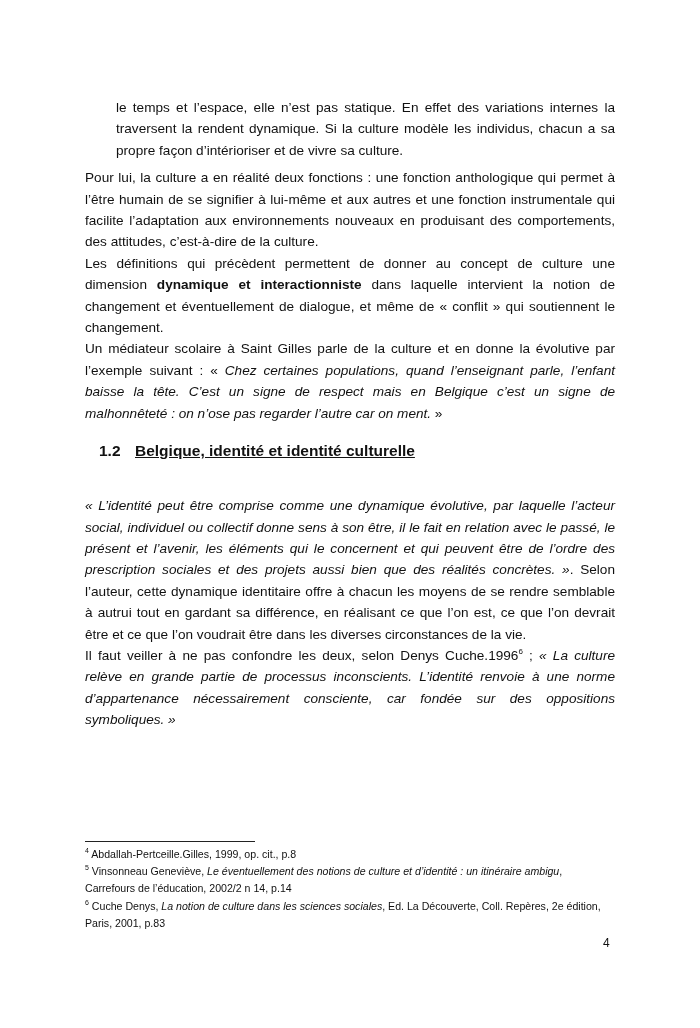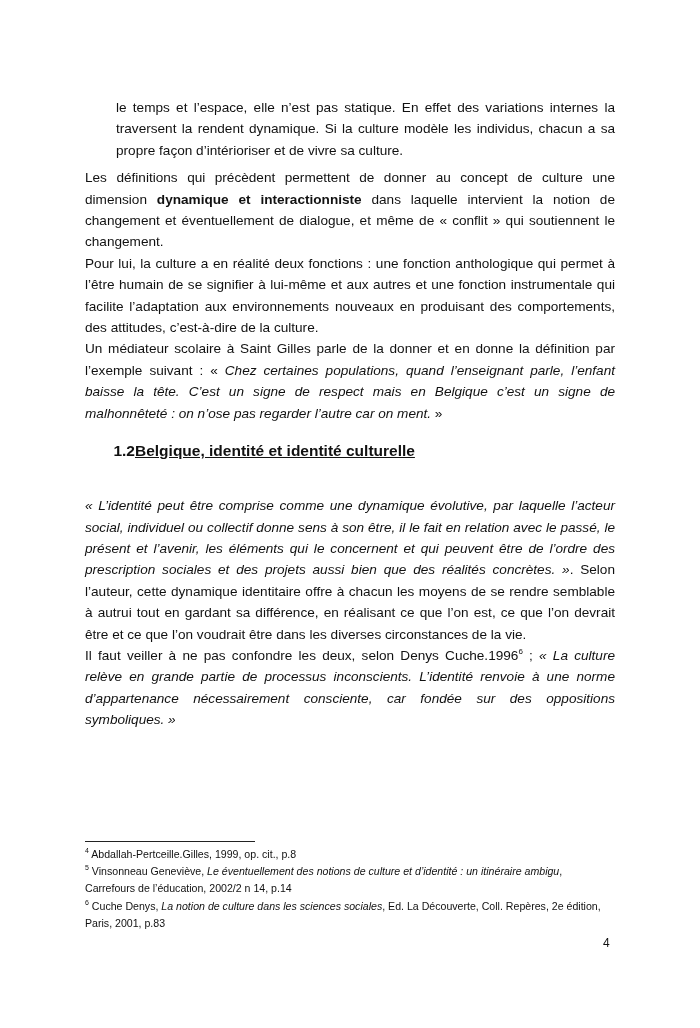--- a/index.html
+++ b/index.html
@@ -42,21 +42,20 @@
     margin: 16px 0 12px 0 !important;
     font-weight: bold;
     font-size: 15.5px;
     line-height: 22px;
     padding-left: 14px;
     text-align: left !important;
   }
   .heading .num {
     display: inline-block;
     width: 36px;
-    text-align: right;
   }
   .heading .title {
     text-decoration: underline;
   }
   .bold-italic {
     font-weight: bold;
     font-style: italic;
   }
   .it { font-style: italic; }
   .b { font-weight: bold; }
@@ -95,28 +94,28 @@
 </head>
 <body>
 
 <div class="page">
 
   <div class="body-text">
 
     <p class="indent-block">le temps et l’espace, elle n’est pas statique. En effet des variations internes la traversent la rendent dynamique. Si la culture modèle les individus, chacun a sa propre façon d’intérioriser et de vivre sa culture.</p>
 
 
+    <p>Pour lui, la culture a en réalité deux fonctions : une fonction anthologique qui permet à l’être humain de se signifier à lui-même et aux autres et une fonction instrumentale qui facilite l’adaptation aux environnements nouveaux en produisant des comportements, des attitudes, c’est-à-dire de la culture.</p>
+
     <p>
       <span>Les définitions qui précèdent permettent de donner au concept de culture une dimension </span><span class="b">dynamique et interactionniste</span><span> dans laquelle intervient la notion de changement et éventuellement de dialogue, et même de « conflit » qui soutiennent le changement.</span>
     </p>
 
-    <p>Pour lui, la culture a en réalité deux fonctions : une fonction anthologique qui permet à l’être humain de se signifier à lui-même et aux autres et une fonction instrumentale qui facilite l’adaptation aux environnements nouveaux en produisant des comportements, des attitudes, c’est-à-dire de la culture.</p>
-
     <p>
-      <span>Un médiateur scolaire à Saint Gilles parle de la donner et en donne la définition par l’exemple suivant : « </span><span class="it">Chez certaines populations, quand l’enseignant parle, l’enfant baisse la tête. C’est un signe de respect mais en Belgique c’est un signe de malhonnêteté : on n’ose pas regarder l’autre car on ment.</span><span> »</span>
+      <span>Un médiateur scolaire à Saint Gilles parle de la culture et en donne la évolutive par l’exemple suivant : « </span><span class="it">Chez certaines populations, quand l’enseignant parle, l’enfant baisse la tête. C’est un signe de respect mais en Belgique c’est un signe de malhonnêteté : on n’ose pas regarder l’autre car on ment.</span><span> »</span>
     </p>
 
     <p class="heading">
       <span class="num">1.2</span><span class="title">Belgique, identité et identité culturelle</span>
     </p>
 
 
     <div class="spacer"></div>
 
 

